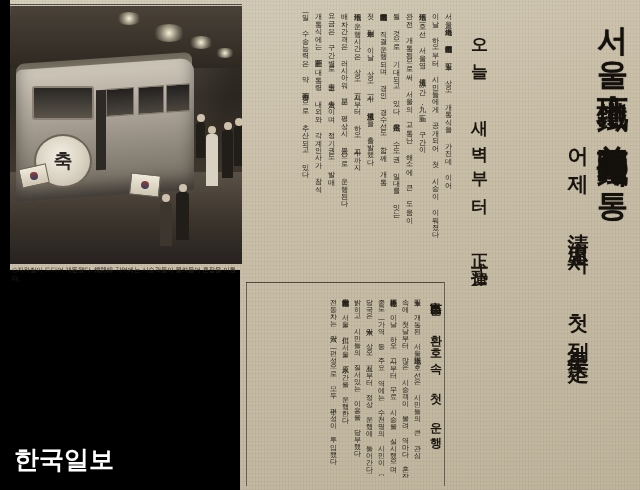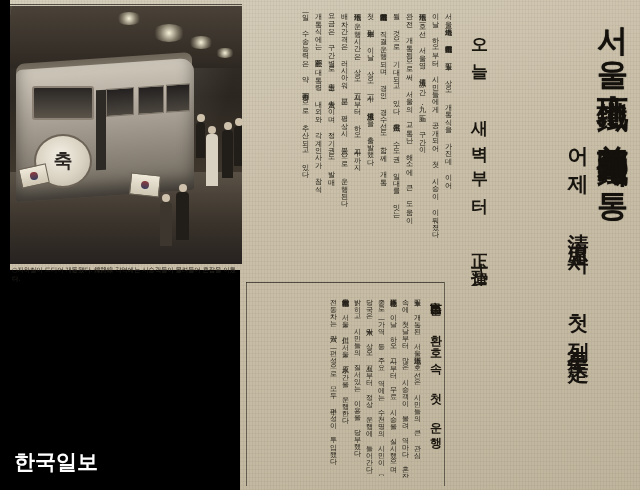--- a/index.html
+++ b/index.html
@@ -311,21 +311,21 @@
   }
 
   
   .watermark {
     position: absolute;
     left: 14px;
     bottom: 14px;
     z-index: 20;
     color: #ffffff;
     font-family: "DejaVu Sans", sans-serif;
-    font-size: 21px;
+    font-size: 25px;
     font-weight: bold;
     letter-spacing: 0px;
   }
 </style>
 </head>
 <body>
 
 <div class="page">
 
   <div class="clipping">

